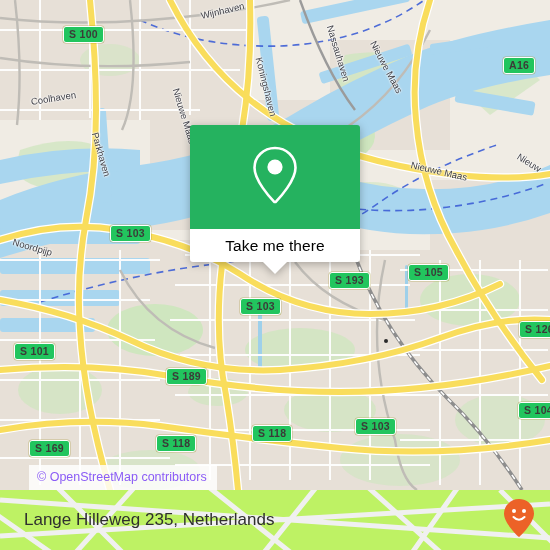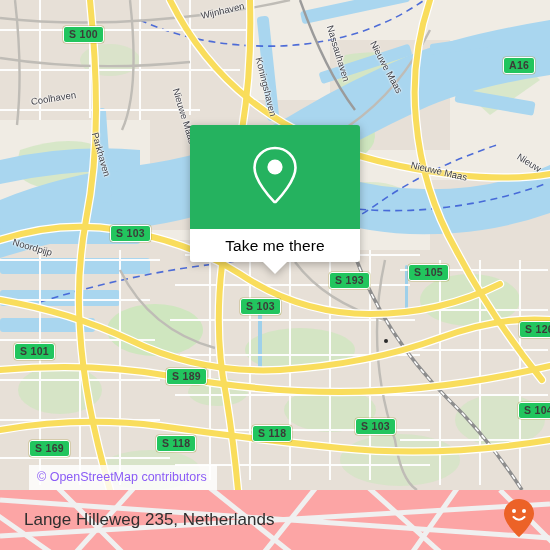--- a/index.html
+++ b/index.html
@@ -77,21 +77,21 @@
     position:absolute;left:50%;bottom:-12px;margin-left:-13px;
     width:0;height:0;
     border-left:13px solid transparent;
     border-right:13px solid transparent;
     border-top:13px solid #ffffff;
   }
 
   
   .footer{
     position:absolute;left:0;bottom:0;width:550px;height:60px;
-    background:#fca5a5;overflow:hidden;
+    background:#bef264;overflow:hidden;
   }
   .footer-wm{position:absolute;left:0;top:0;width:550px;height:60px;opacity:1;}
   .footer-title{
     position:absolute;left:24px;top:0;height:60px;line-height:60px;
     color:#2f2f2f;font-size:17px;white-space:nowrap;
     font-family:"Liberation Sans", sans-serif;
   }
   .logo{
     position:absolute;right:16px;top:0;height:60px;
     display:flex;align-items:center;gap:3px;

